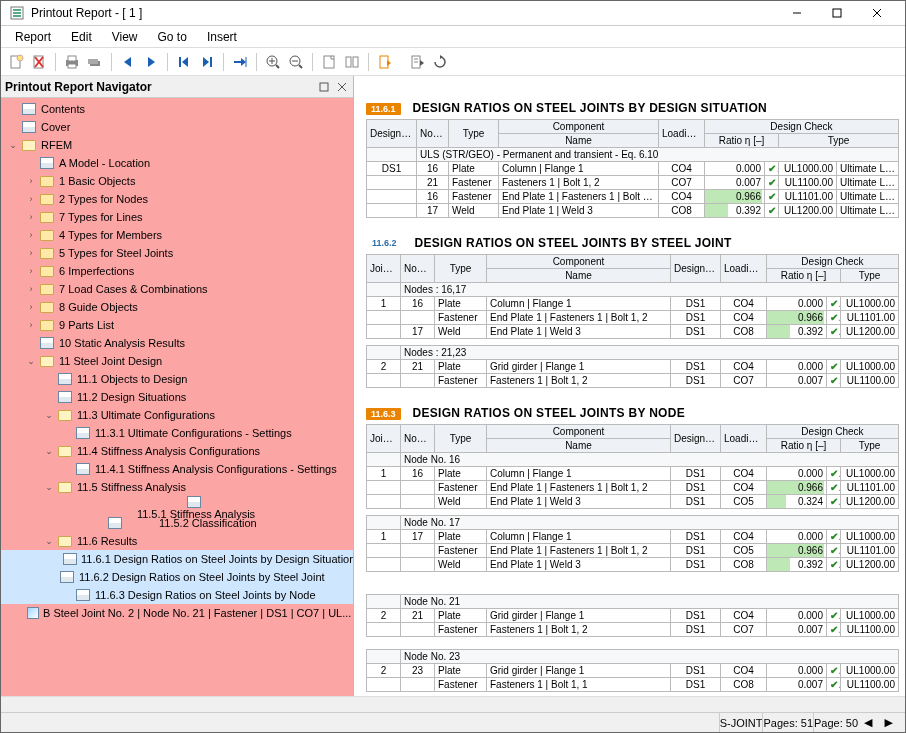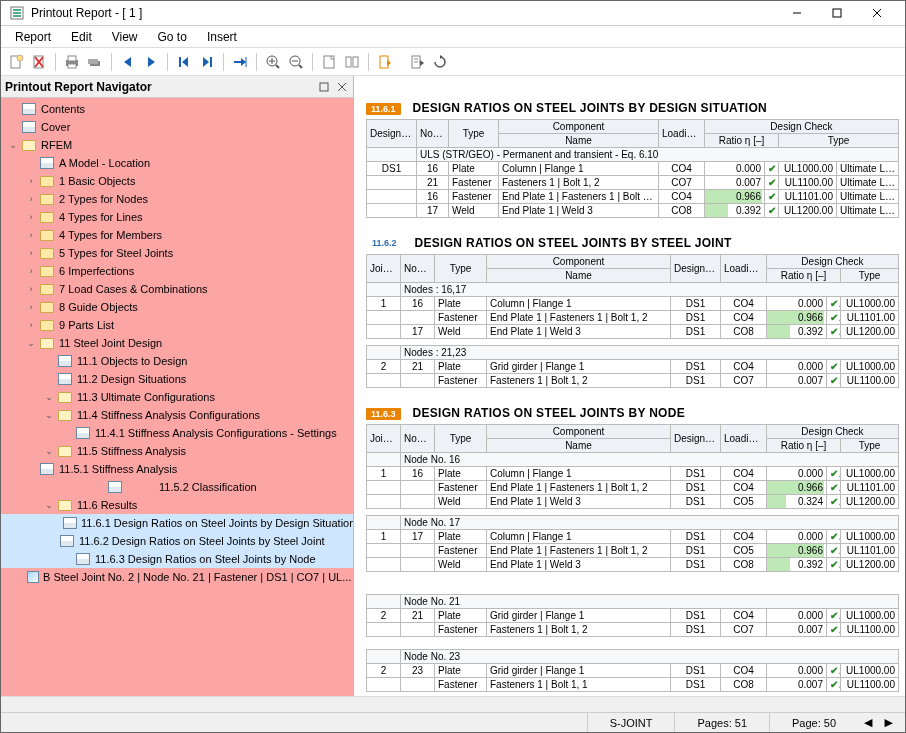--- a/index.html
+++ b/index.html
@@ -189,21 +189,21 @@
   .statusbar {
     height: 20px;
     border-top: 1px solid #ccc;
     background: #f0f0f0;
     display:flex;
     align-items:center;
     font-size: 11px;
     padding: 0 6px;
   }
   .statusbar .fill { flex:1; }
-  .statusbar .cell { border-left:1px solid #ccc; padding:0 22px; height:100%; display:flex; align-items:center;}
+  .statusbar .cell { border-left:1px solid #ccc; padding:0 0; height:100%; display:flex; align-items:center;}
   .statusbar .arrow { padding:0 6px; }
   
   .hscroll {
     height: 16px;
     background: #f0f0f0;
     border-top: 1px solid #ddd;
   }
 </style>
 </head>
 <body>
@@ -416,21 +416,21 @@
           <span class="node-icon">
             <div class="folder-ic"></div>
           </span>
           <span>2 Types for Nodes</span>
         </div>
         <div class="tree-row" style="padding-left: 24px;">
           <span class="twisty">›</span>
           <span class="node-icon">
             <div class="folder-ic"></div>
           </span>
-          <span>4 Types for Lines</span>
+          <span>7 Types for Lines</span>
         </div>
         <div class="tree-row" style="padding-left: 24px;">
           <span class="twisty">›</span>
           <span class="node-icon">
             <div class="folder-ic"></div>
           </span>
           <span>4 Types for Members</span>
         </div>
         <div class="tree-row" style="padding-left: 24px;">
           <span class="twisty">›</span>
@@ -459,20 +459,27 @@
             <div class="folder-ic"></div>
           </span>
           <span>8 Guide Objects</span>
         </div>
         <div class="tree-row" style="padding-left: 24px;">
           <span class="twisty">›</span>
           <span class="node-icon">
             <div class="folder-ic"></div>
           </span>
           <span>9 Parts List</span>
+        </div>
+        <div class="tree-row" style="padding-left: 24px;">
+          <span class="twisty"></span>
+          <span class="node-icon">
+            <div class="table-ic"></div>
+          </span>
+          <span>10 Static Analysis Results</span>
         </div>
         <div class="tree-row" style="padding-left: 24px;">
           <span class="twisty">⌄</span>
           <span class="node-icon">
             <div class="folder-ic folder-open"></div>
           </span>
           <span>11 Steel Joint Design</span>
         </div>
         <div class="tree-row" style="padding-left: 42px;">
           <span class="twisty"></span>
@@ -488,20 +495,27 @@
           </span>
           <span>11.2 Design Situations</span>
         </div>
         <div class="tree-row" style="padding-left: 42px;">
           <span class="twisty">⌄</span>
           <span class="node-icon">
             <div class="folder-ic folder-open"></div>
           </span>
           <span>11.3 Ultimate Configurations</span>
         </div>
+        <div class="tree-row" style="padding-left: 60px;">
+          <span class="twisty"></span>
+          <span class="node-icon">
+            <div class="table-ic"></div>
+          </span>
+          <span>11.3.1 Ultimate Configurations - Settings</span>
+        </div>
         <div class="tree-row" style="padding-left: 42px;">
           <span class="twisty">⌄</span>
           <span class="node-icon">
             <div class="folder-ic folder-open"></div>
           </span>
           <span>11.4 Stiffness Analysis Configurations</span>
         </div>
         <div class="tree-row" style="padding-left: 60px;">
           <span class="twisty"></span>
           <span class="node-icon">
@@ -509,21 +523,21 @@
           </span>
           <span>11.4.1 Stiffness Analysis Configurations - Settings</span>
         </div>
         <div class="tree-row" style="padding-left: 42px;">
           <span class="twisty">⌄</span>
           <span class="node-icon">
             <div class="folder-ic folder-open"></div>
           </span>
           <span>11.5 Stiffness Analysis</span>
         </div>
-        <div class="tree-row" style="padding-left: 24px;">
+        <div class="tree-row" style="padding-left: 42px; flex-direction: column;">
           <span class="twisty"></span>
           <span class="node-icon">
             <div class="table-ic"></div>
           </span>
           <span>11.5.1 Stiffness Analysis</span>
         </div>
         <div class="tree-row" style="padding-left: 60px; gap: 32px;">
           <span class="twisty"></span>
           <span class="node-icon">
             <div class="table-ic"></div>

